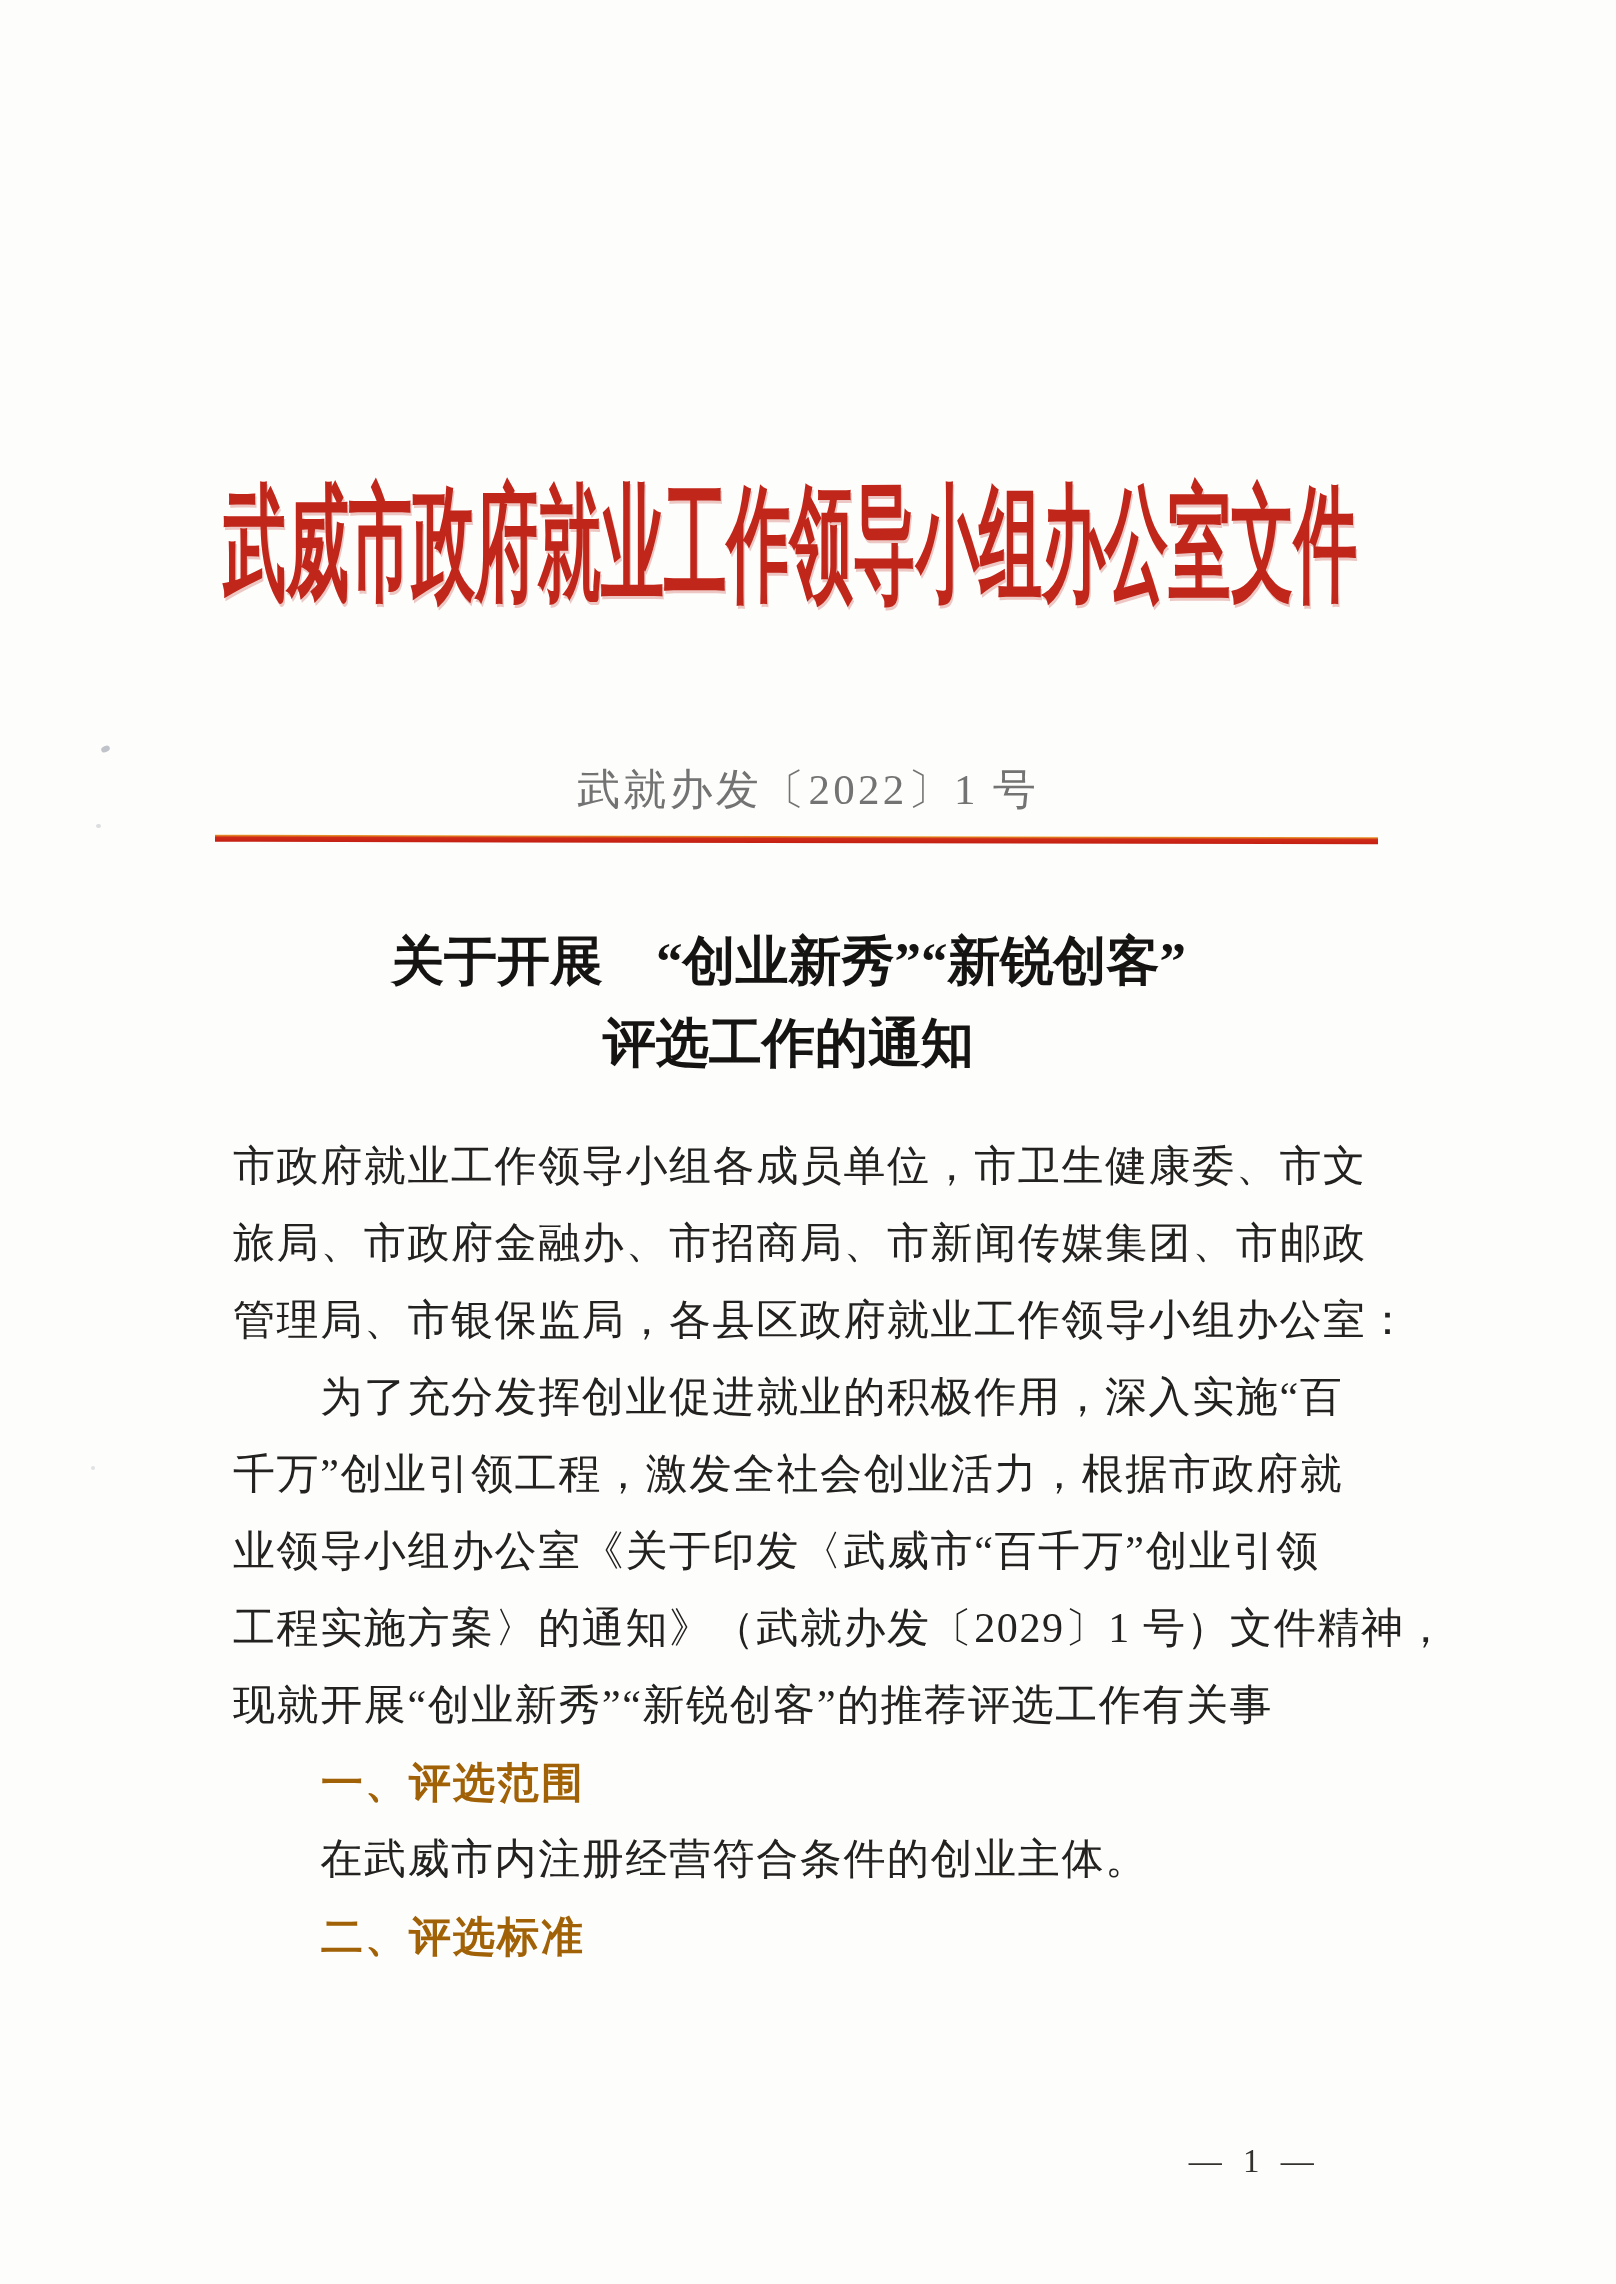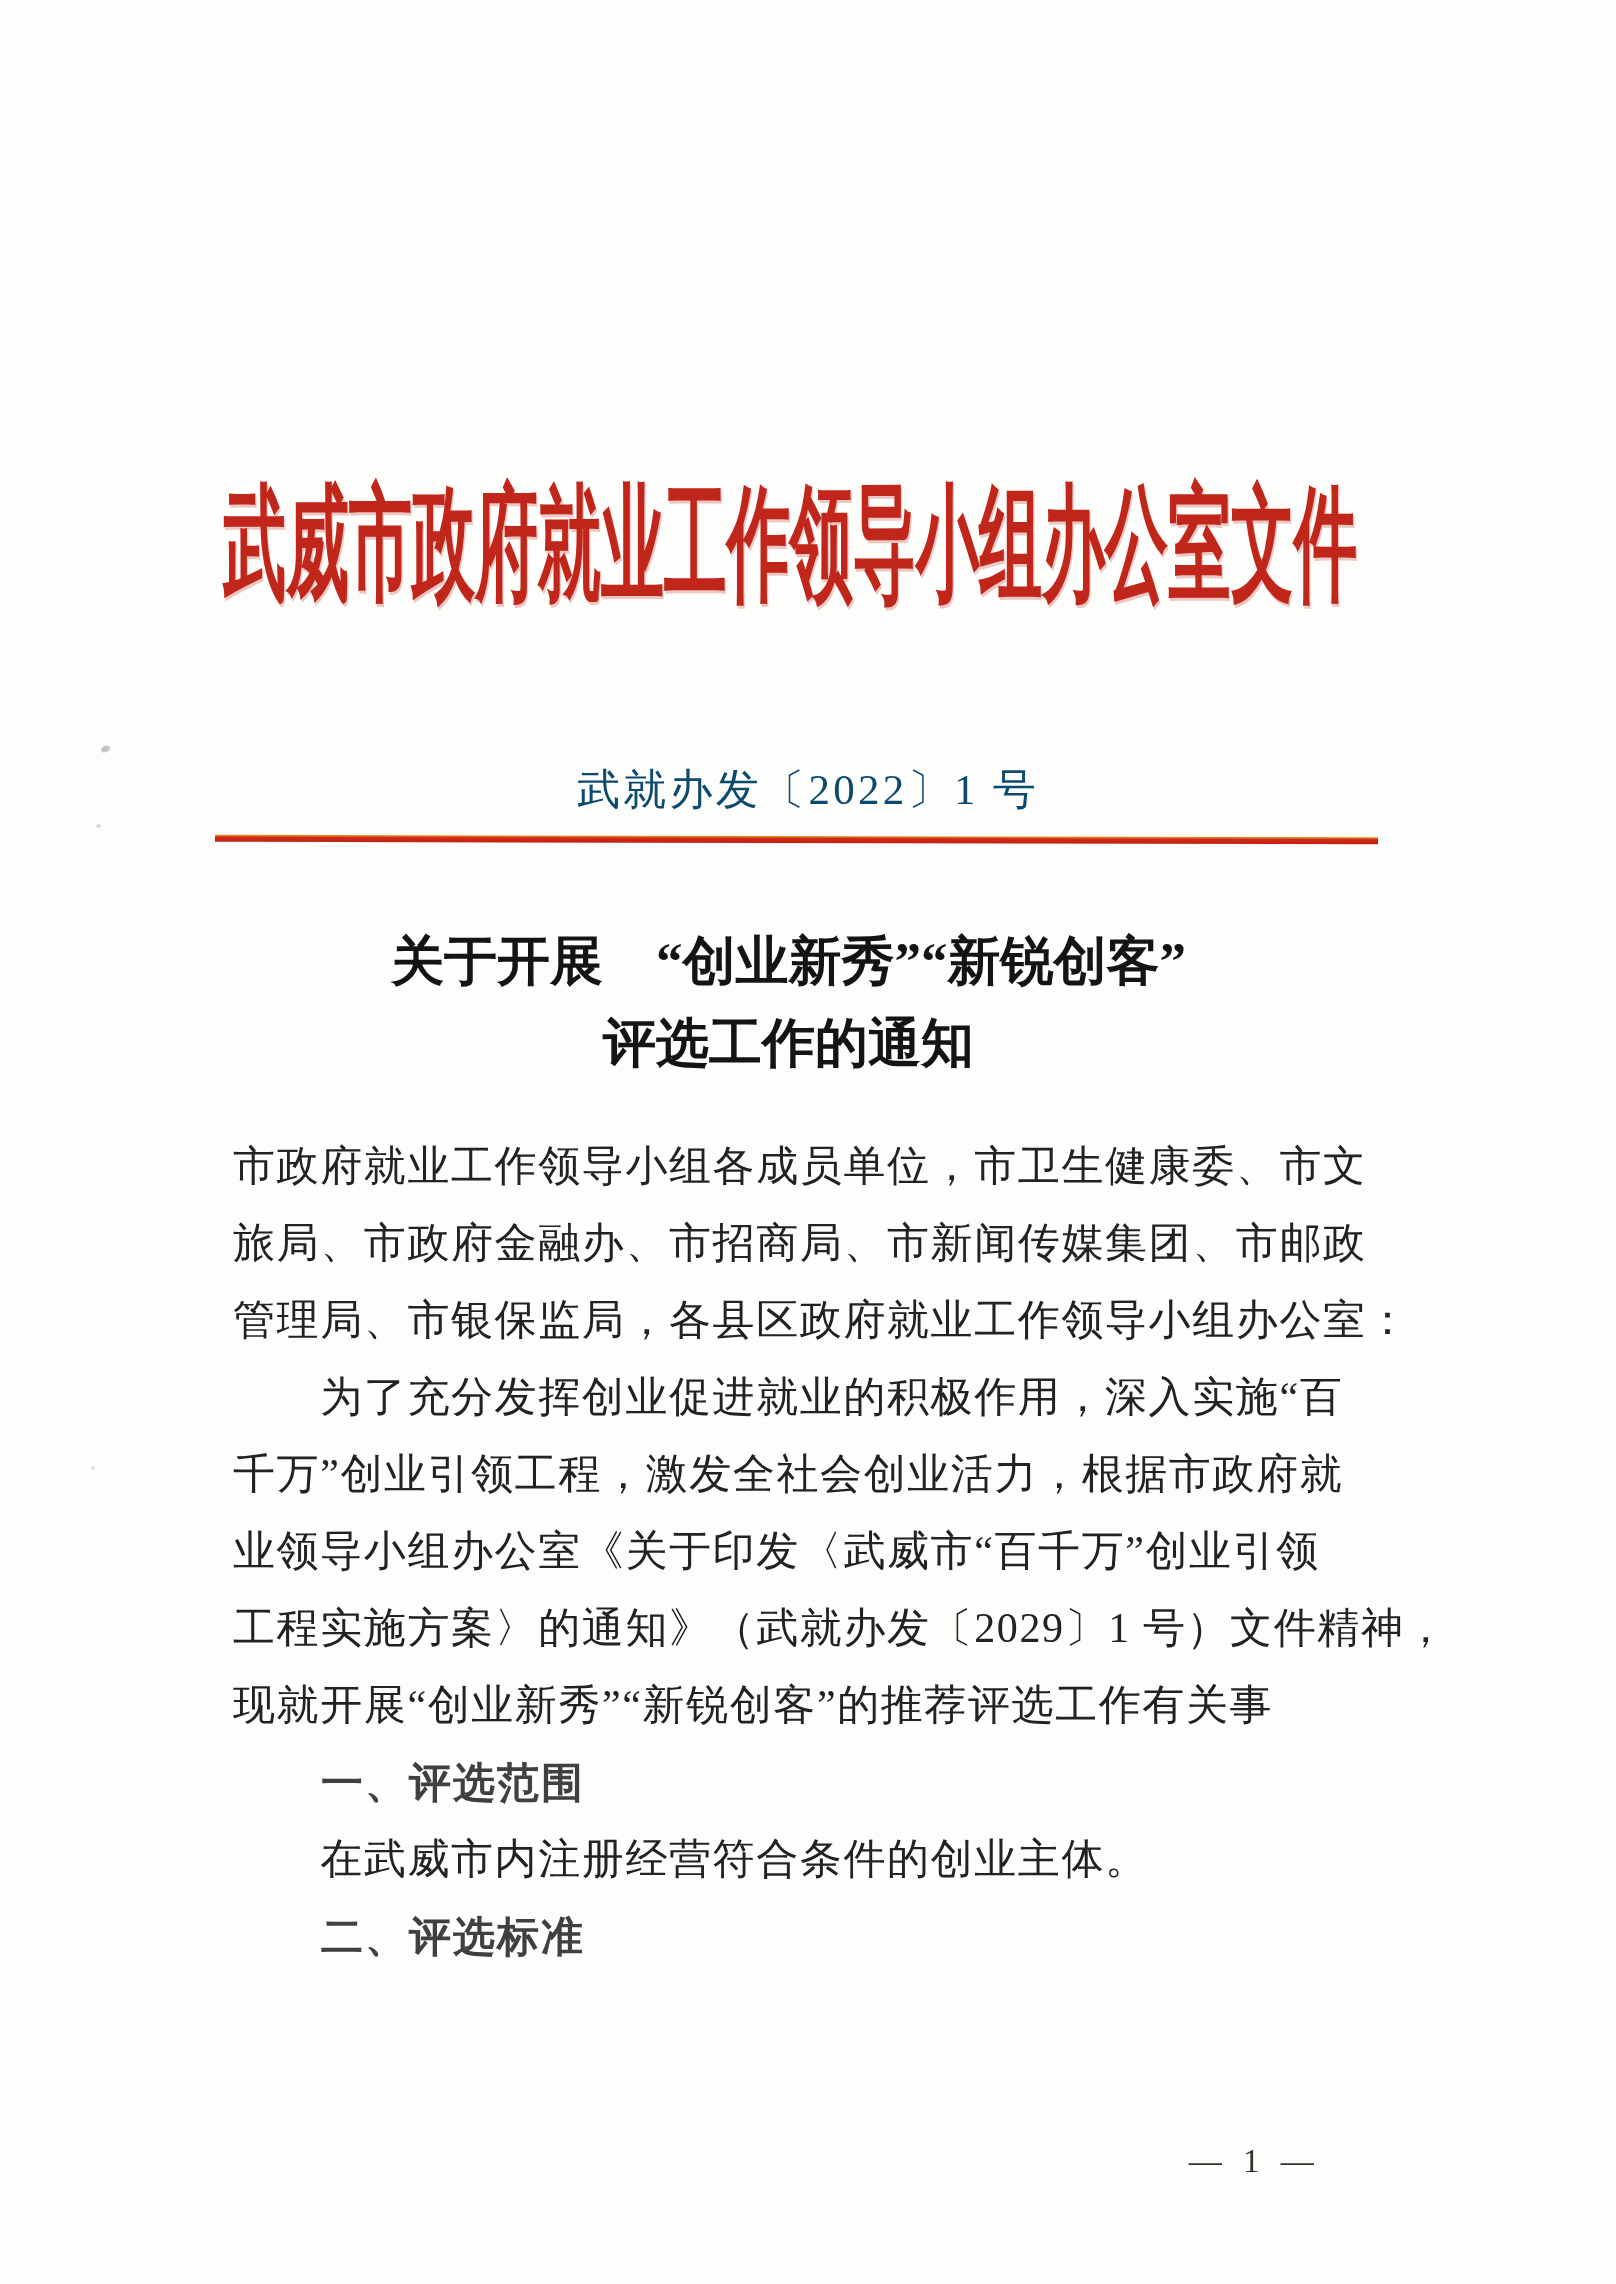--- a/index.html
+++ b/index.html
@@ -28,21 +28,21 @@
     text-shadow:1.3px 1.3px 0 rgba(193,38,27,0.25);
   }
   .doc-number {
     position:absolute;
     top:766px;
     left:0;
     width:1616px;
     text-align:center;
     font-size:43px;
     line-height:47px;
-    color:#0c4a6e;
+    color:#737373;
     letter-spacing:3.3px;
     white-space:nowrap;
   }
   .red-line {
     position:absolute;
     top:836px;
     left:215px;
     width:1163px;
     height:6.5px;
     background:linear-gradient(to bottom,#e8a22b 0%,#d02a18 35%,#c32013 100%);
@@ -71,21 +71,21 @@
   .body-line {
     height:77px;
     line-height:77px;
     letter-spacing:1.6px;
     white-space:nowrap;
   }
   .body-line.heading {
     font-family:"Liberation Sans","DejaVu Sans",sans-serif;
     font-weight:bold;
     letter-spacing:2px;
-    color:#404040;
+    color:#a16207;
   }
   .page-number {
     position:absolute;
     top:2143px;
     left:1108px;
     width:293px;
     text-align:center;
     font-size:33px;
     line-height:36px;
     color:#33322f;

